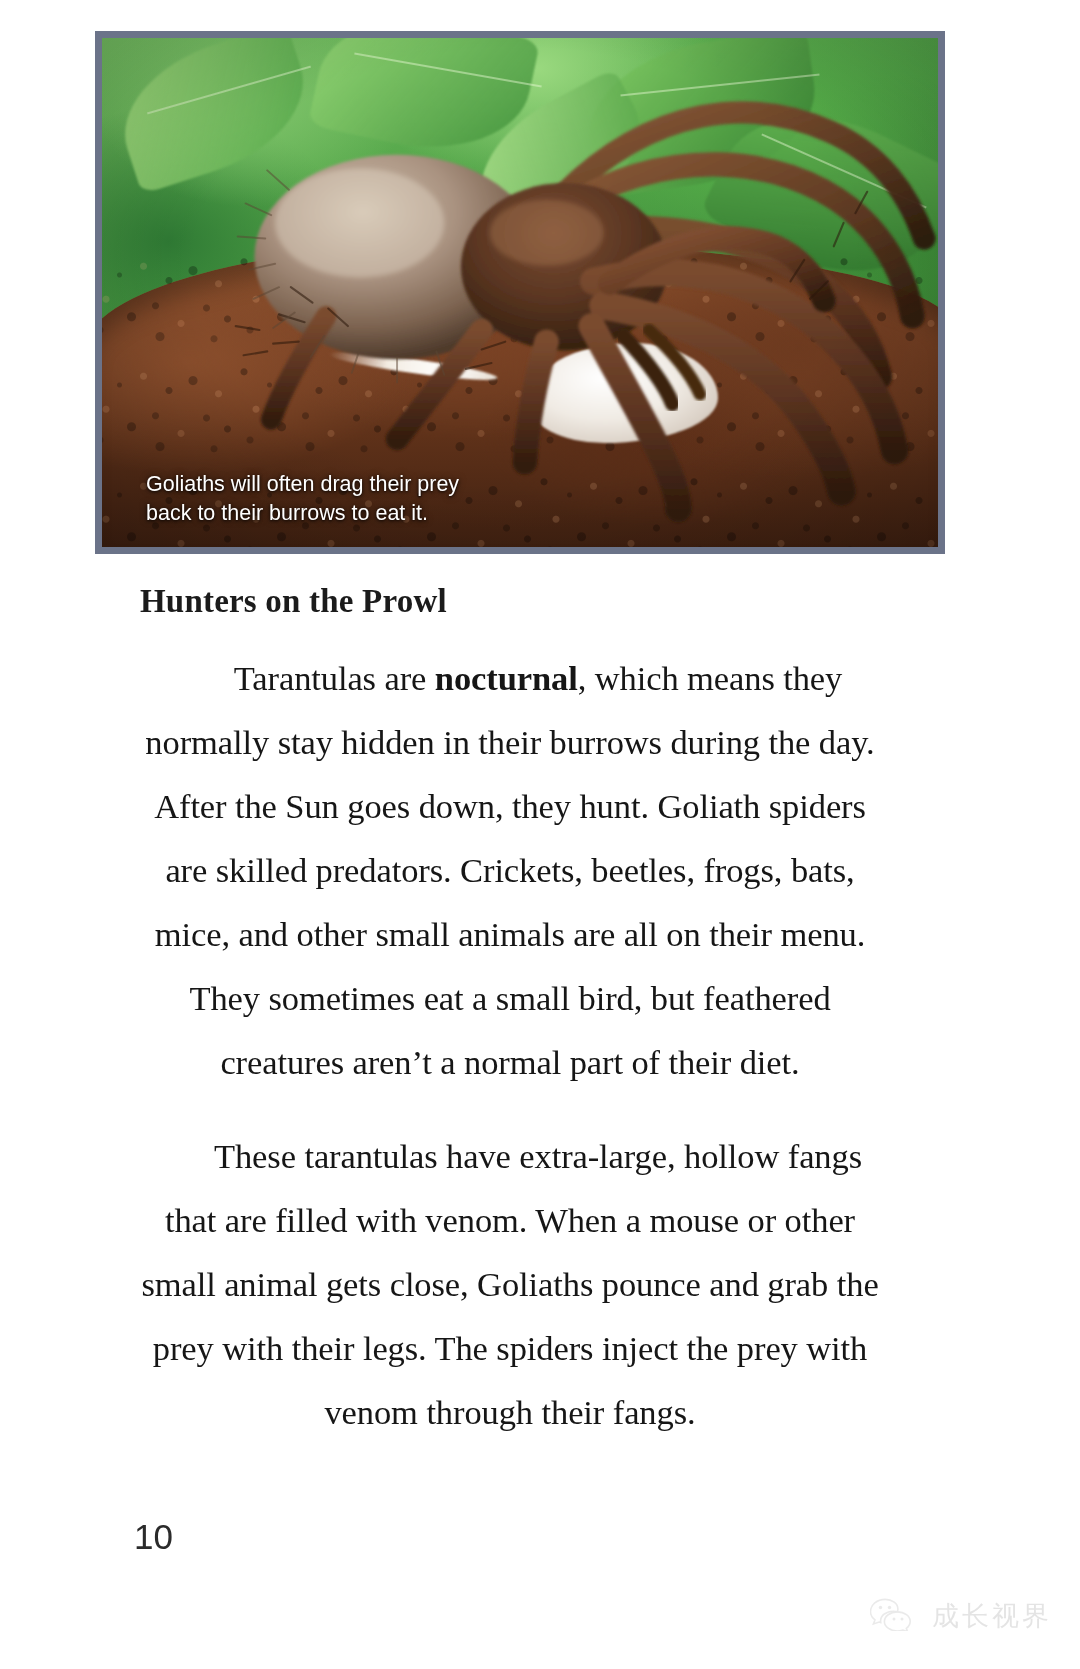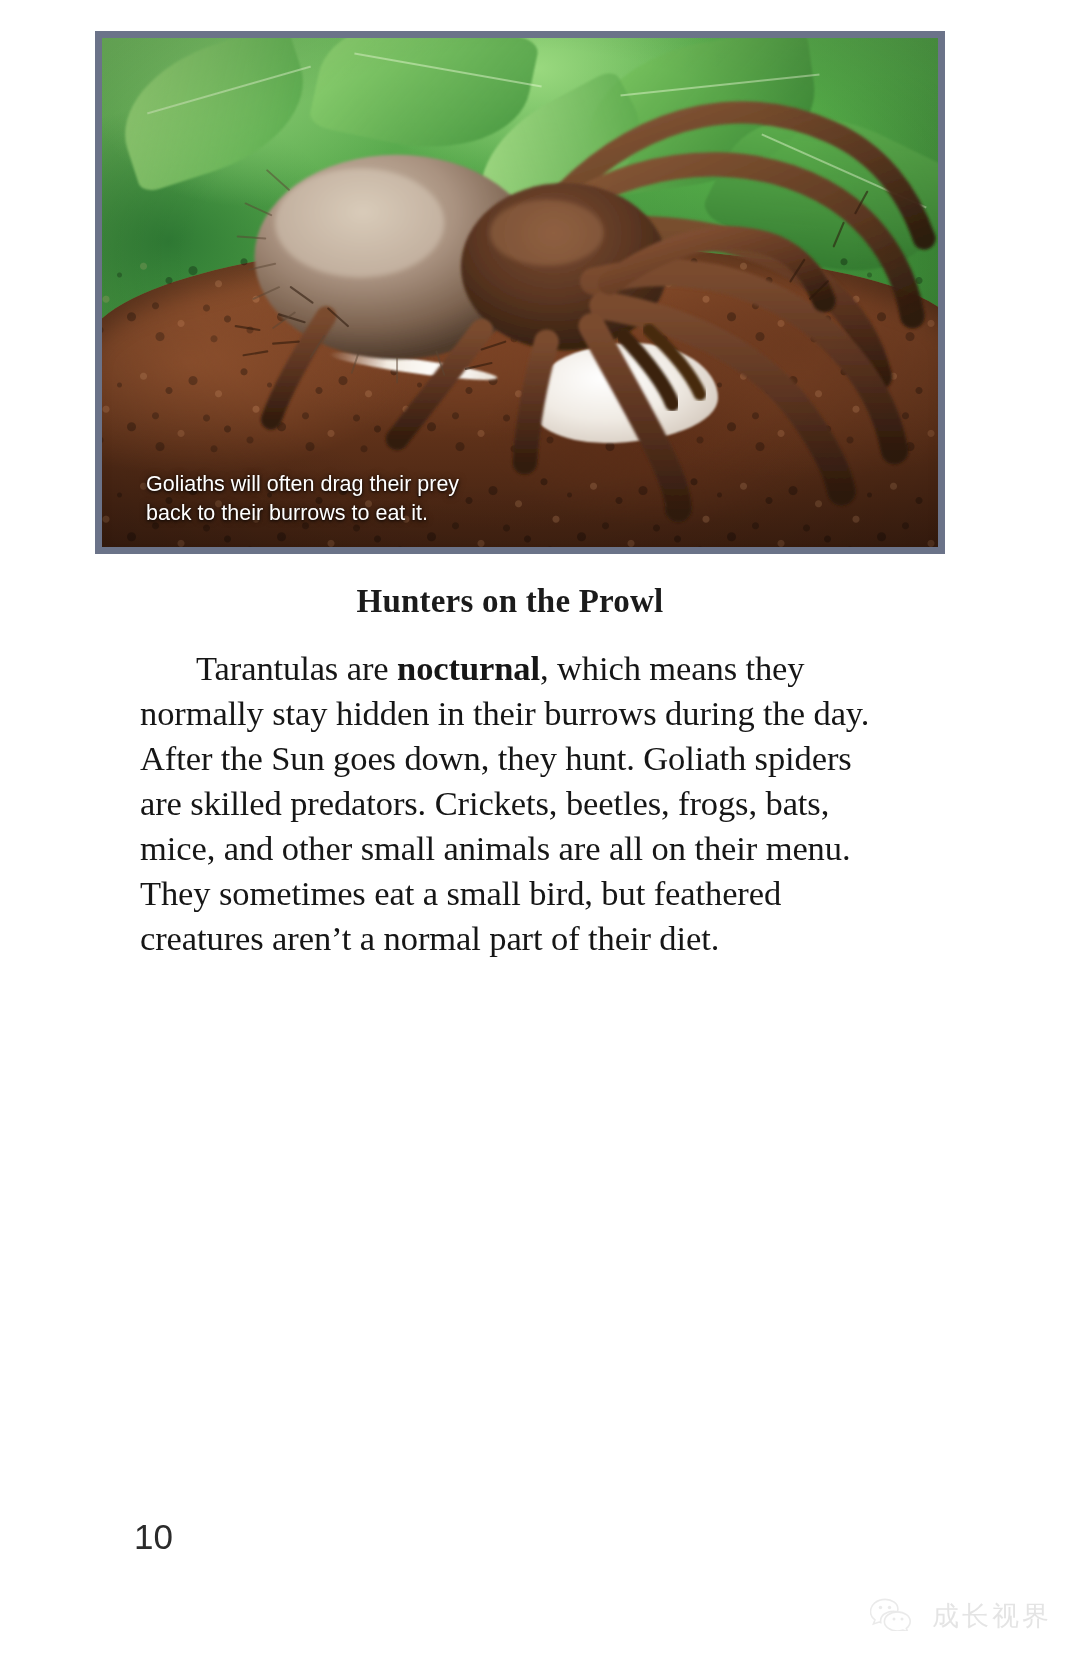--- a/index.html
+++ b/index.html
@@ -165,34 +165,34 @@
     position: absolute;
     left: 140px;
     top: 583px;
     width: 740px;
   }
 
   .heading {
     font-family: "Liberation Serif", serif;
     font-weight: bold;
     font-size: 33px;
-    text-align: center;
     color: #1b1b1b;
     margin: 0 0 26px 0;
     letter-spacing: .2px;
   }
 
   .para {
     font-family: "Liberation Serif", serif;
     font-size: 34.5px;
-    line-height: 45px;
+    line-height: 64px;
     color: #161616;
     margin: 0 0 30px 0;
     text-indent: 56px;
     letter-spacing: -0.1px;
+    text-align: center;
   }
   .para b { font-weight: bold; }
 
   .page-number {
     position: absolute;
     left: 134px;
     top: 1517px;
     font-family: "Liberation Sans", sans-serif;
     font-size: 35px;
     color: #2b2b2b;
@@ -335,20 +335,21 @@
 
       <div class="caption">Goliaths will often drag their prey back to their burrows to eat it.</div>
     </div>
   </div>
 
   <div class="content">
     <h2 class="heading">Hunters on the Prowl</h2>
 
     <p class="para"><span>Tarantulas are </span><b>nocturnal</b><span>, which means they normally stay hidden in their burrows during the day. After the Sun goes down, they hunt. Goliath spiders are skilled predators. Crickets, beetles, frogs, bats, mice, and other small animals are all on their menu. They sometimes eat a small bird, but feathered creatures aren’t a normal part of their diet.</span></p>
 
+    <p class="para">These tarantulas have extra-large, hollow fangs that are filled with venom. When a mouse or other small animal gets close, Goliaths pounce and grab the prey with their legs. The spiders inject the prey with venom through their fangs.</p>
   </div>
 
   <div class="page-number">10</div>
 
   <div class="watermark">
     <span class="wechat-icon">
       <svg width="42" height="34" viewBox="0 0 42 34" aria-hidden="true">
         <g fill="none" stroke="#c9c9c9" stroke-width="1.6">
           <path d="M15.2 2.4c7 0 12.7 4.2 12.7 9.5 0 1-.2 1.9-.6 2.8-1.3-.3-2.6-.5-4-.5-7 0-12.7 4.3-12.7 9.6 0 .6.1 1.2.2 1.8-.6-.1-1.2-.3-1.7-.5L3.4 27l1.6-4.2C2.2 20.9.5 17.9.5 14.6c0-6.7 6.6-12.2 14.7-12.2z"></path>
           <path d="M27.3 14.9c7.1 0 12.9 4.3 12.9 9.6 0 2.7-1.5 5.1-3.9 6.9l1.3 3.4-4.6-1.7c-1.8.6-3.8.9-5.7.9-7.1 0-12.9-4.3-12.9-9.5s5.8-9.6 12.9-9.6z"></path>

